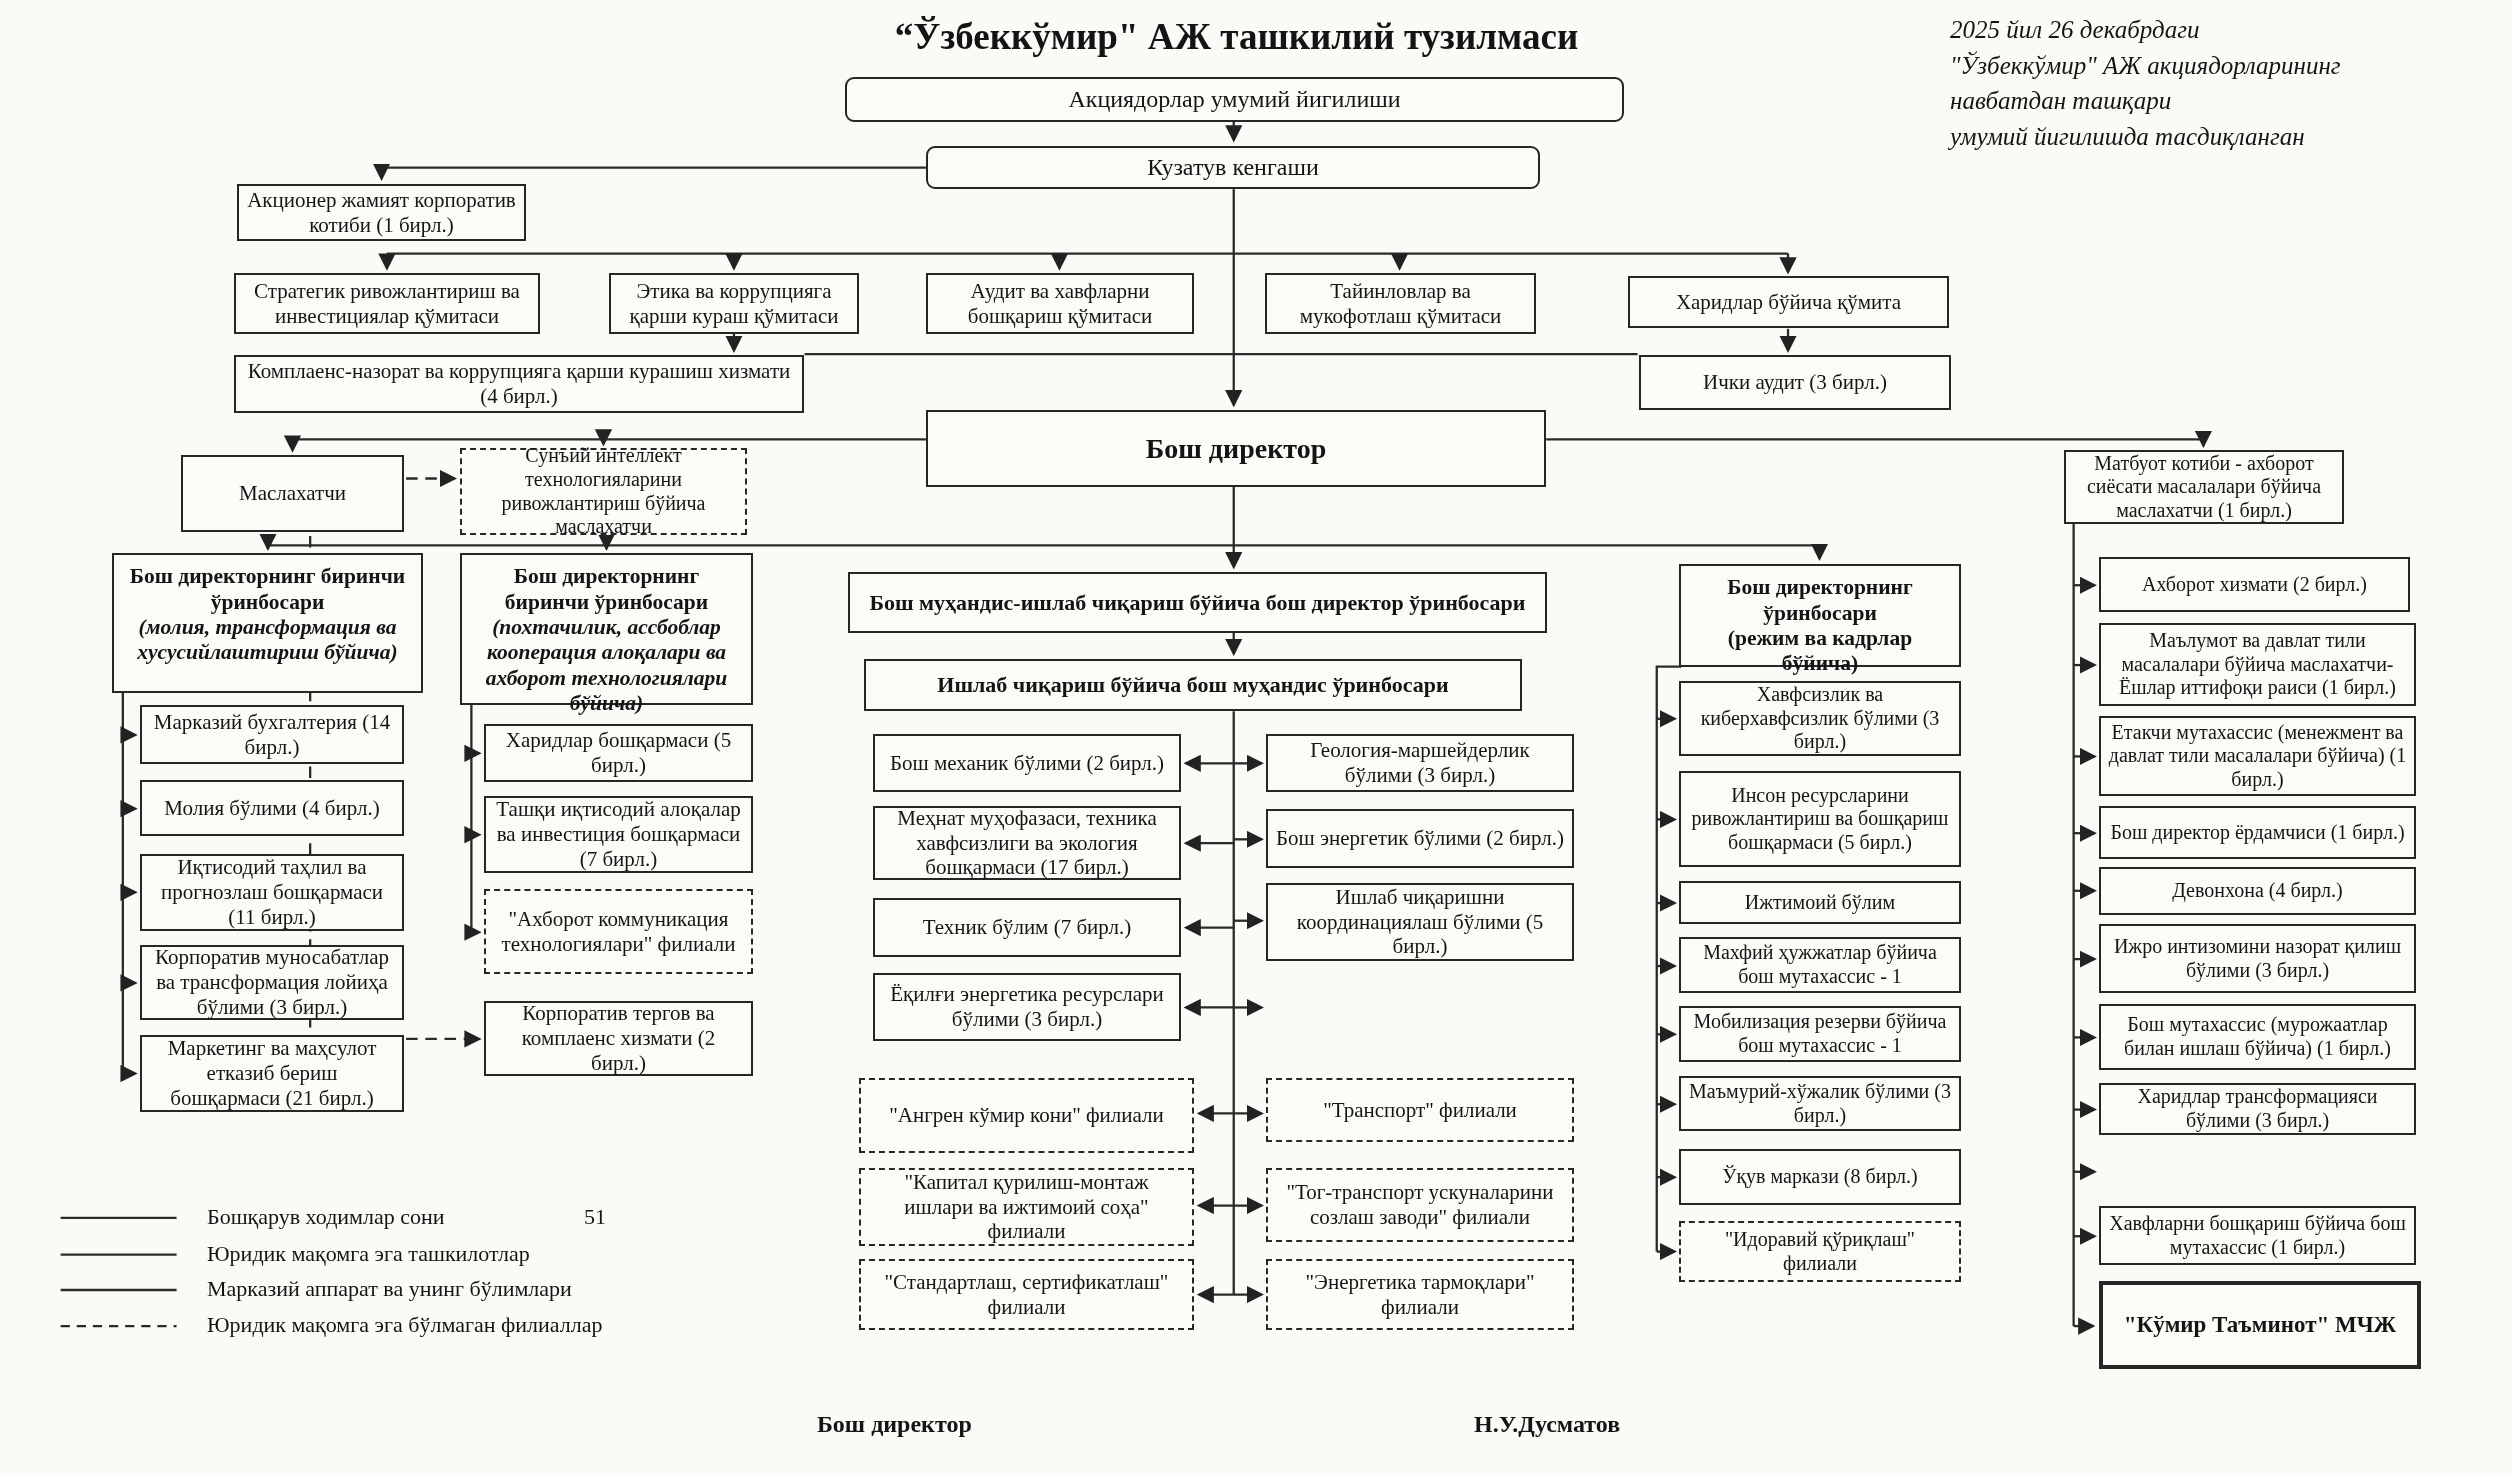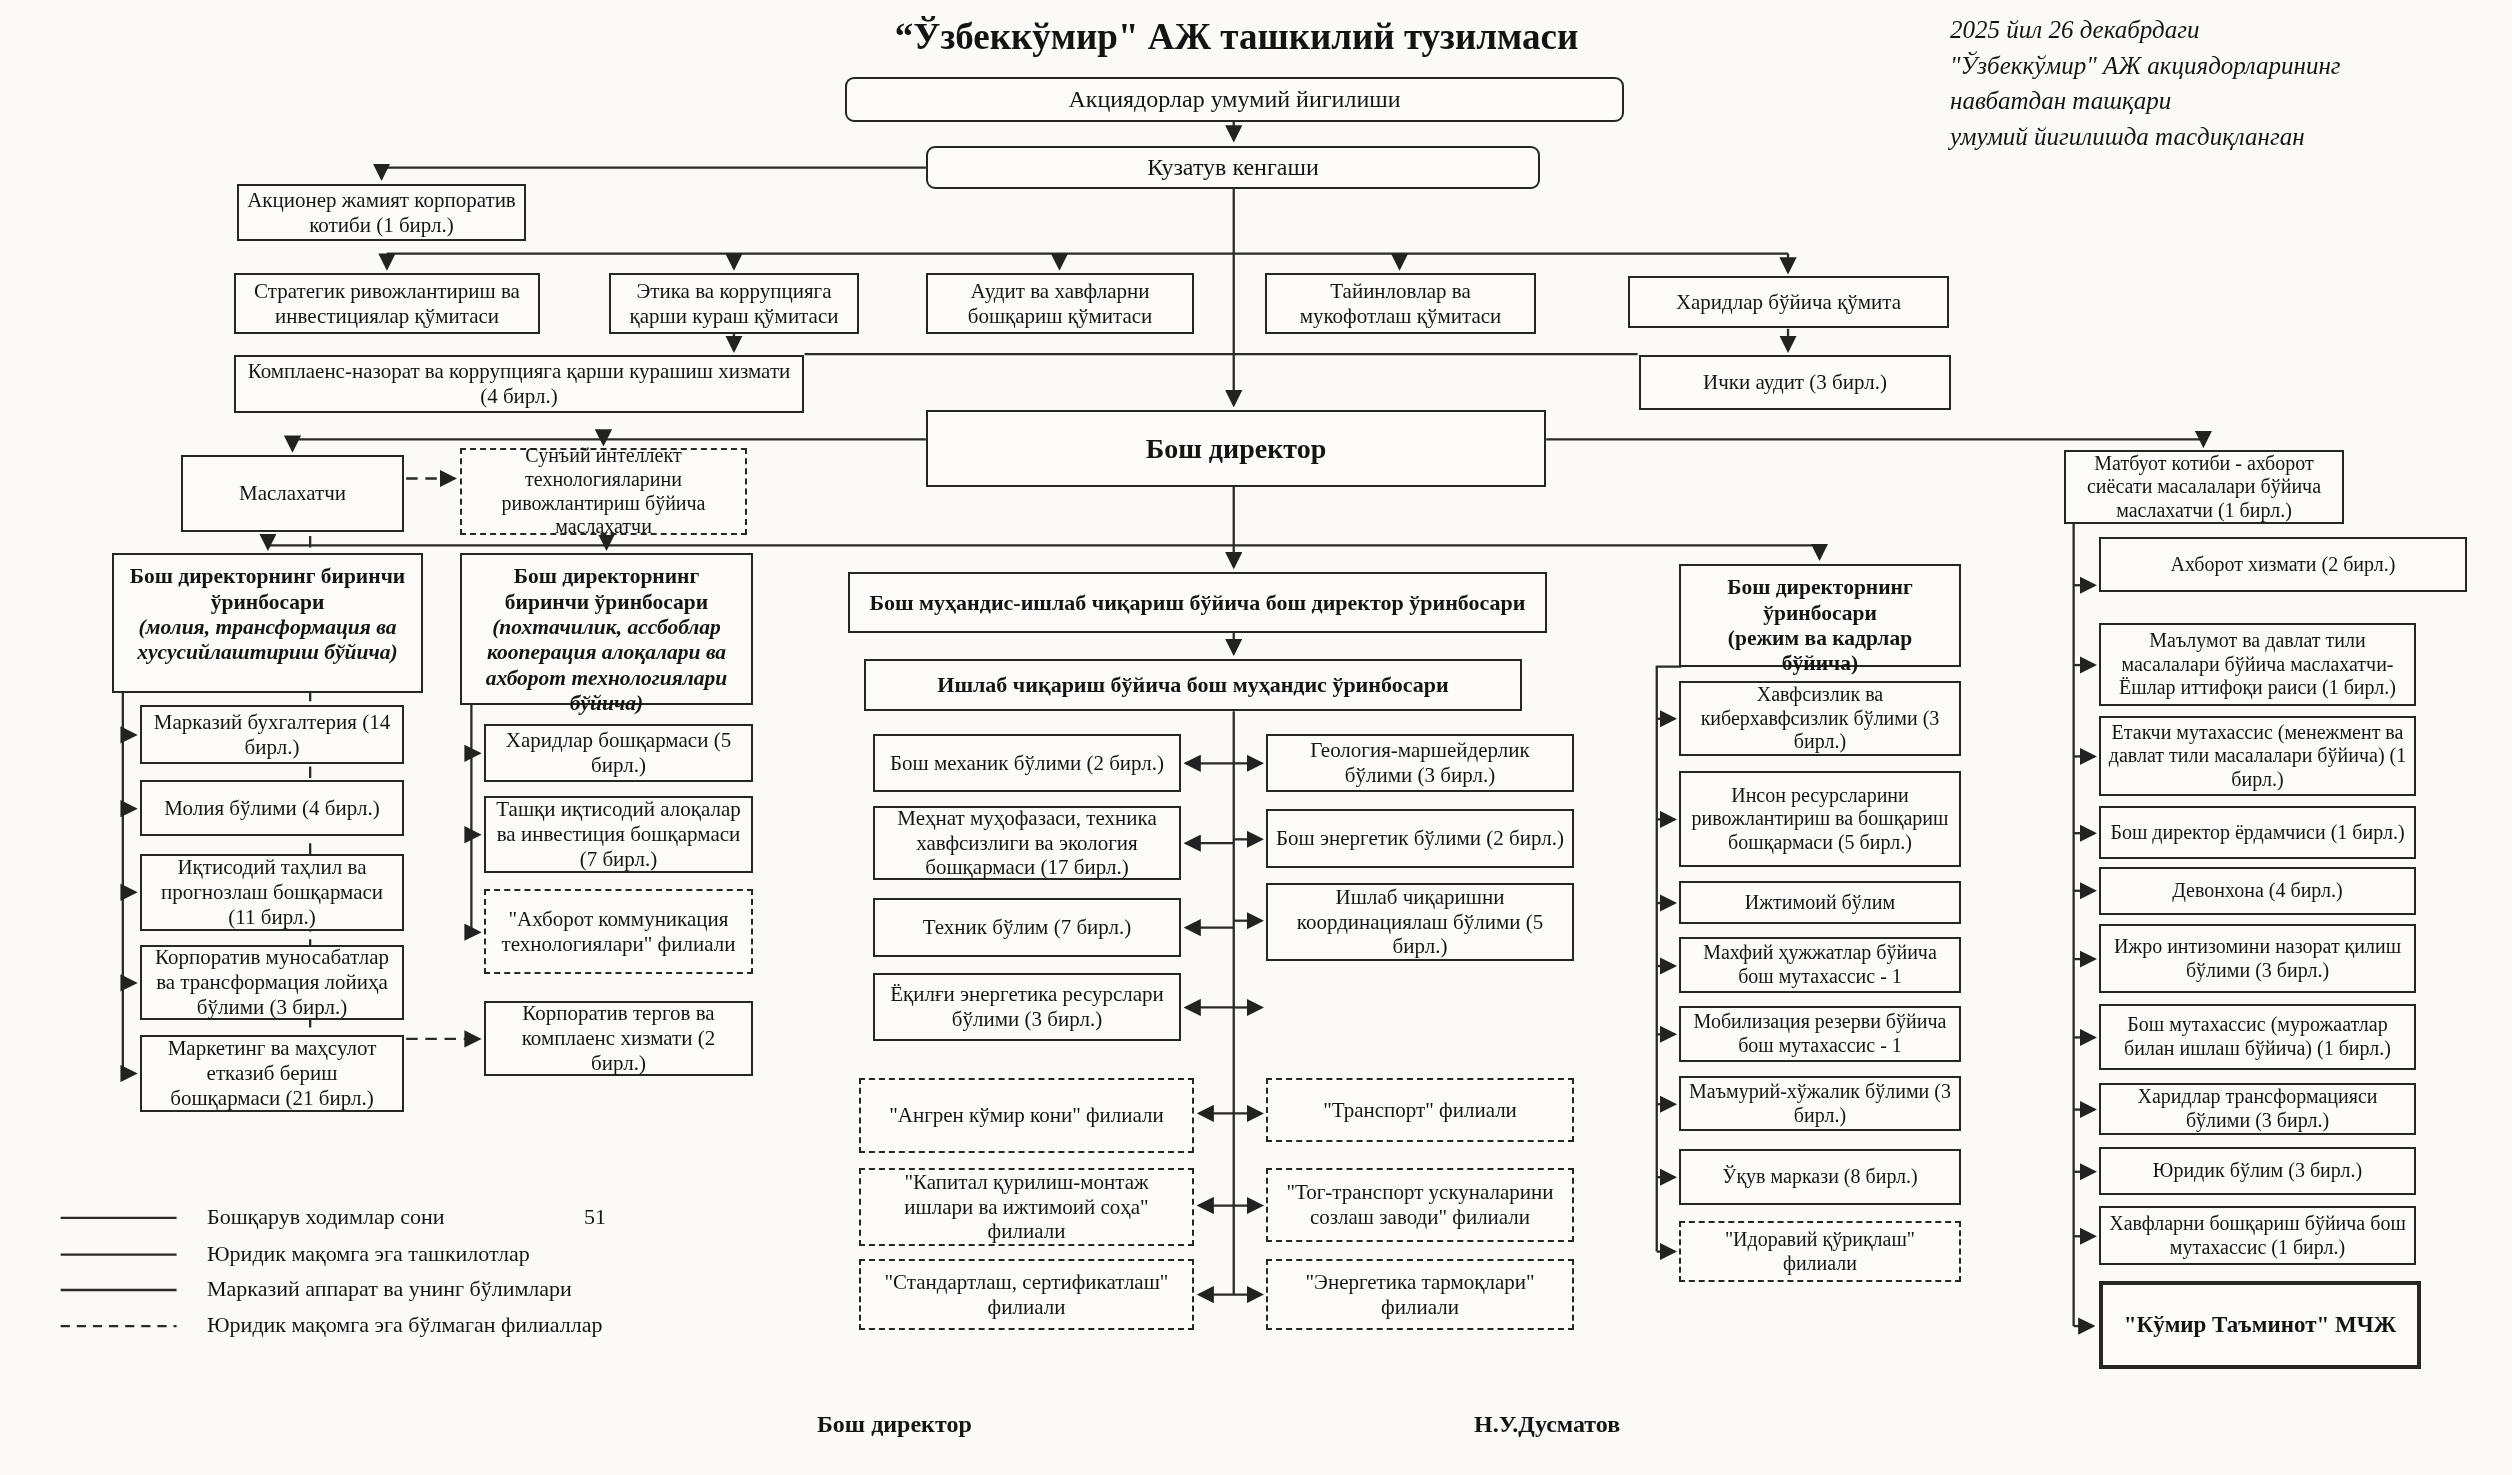--- a/index.html
+++ b/index.html
@@ -288,21 +288,21 @@
   <div class="nd sm" style="left:1679px;top:1076px;width:282px;height:55px">
       <span>Маъмурий-хўжалик бўлими (3 бирл.)</span>
     </div>
   <div class="nd sm" style="left:1679px;top:1149px;width:282px;height:56px">
       <span>Ўқув маркази (8 бирл.)</span>
     </div>
   <div class="nd dashed sm" style="left:1679px;top:1221px;width:282px;height:61px">
       <span>"Идоравий қўриқлаш" филиали</span>
     </div>
 
-  <div class="nd sm" style="left:2099px;top:537px;width:368px;height:55px">
+  <div class="nd sm" style="left:2099px;top:557px;width:311px;height:55px">
       <span>Ахборот хизмати (2 бирл.)</span>
     </div>
   <div class="nd sm" style="left:2099px;top:623px;width:317px;height:83px">
       <span>Маълумот ва давлат тили масалалари бўйича маслахатчи- Ёшлар иттифоқи раиси (1 бирл.)</span>
     </div>
   <div class="nd sm" style="left:2099px;top:716px;width:317px;height:80px">
       <span>Етакчи мутахассис (менежмент ва давлат тили масалалари бўйича) (1 бирл.)</span>
     </div>
   <div class="nd sm" style="left:2099px;top:806px;width:317px;height:53px">
       <span>Бош директор ёрдамчиси (1 бирл.)</span>
@@ -311,23 +311,20 @@
       <span>Девонхона (4 бирл.)</span>
     </div>
   <div class="nd sm" style="left:2099px;top:924px;width:317px;height:69px">
       <span>Ижро интизомини назорат қилиш бўлими (3 бирл.)</span>
     </div>
   <div class="nd sm" style="left:2099px;top:1004px;width:317px;height:66px">
       <span>Бош мутахассис (мурожаатлар билан ишлаш бўйича) (1 бирл.)</span>
     </div>
   <div class="nd sm" style="left:2099px;top:1083px;width:317px;height:52px">
       <span>Харидлар трансформацияси бўлими (3 бирл.)</span>
-    </div>
-  <div class="nd sm" style="left:2099px;top:1147px;width:317px;height:48px">
-      <span>Юридик бўлим (3 бирл.)</span>
     </div>
   <div class="nd sm" style="left:2099px;top:1206px;width:317px;height:59px">
       <span>Хавфларни бошқариш бўйича бош мутахассис (1 бирл.)</span>
     </div>
   <div class="nd thick" style="left:2099px;top:1281px;width:322px;height:88px">
       <span>"Кўмир Таъминот" МЧЖ</span>
     </div>
 
   <div class="legend-label" style="left:207px;top:1204px">Бошқарув ходимлар сони</div>
   <div class="legend-label" style="left:584px;top:1204px">51</div>

